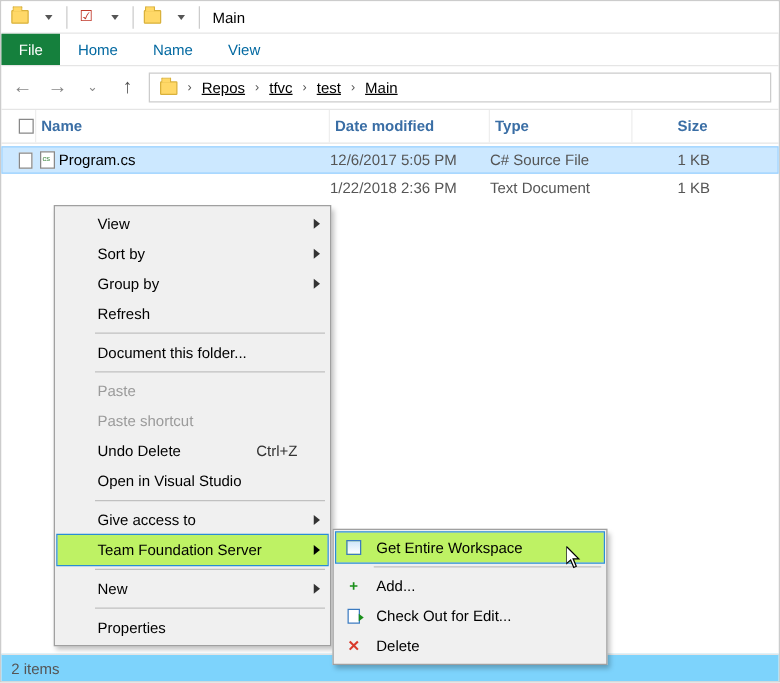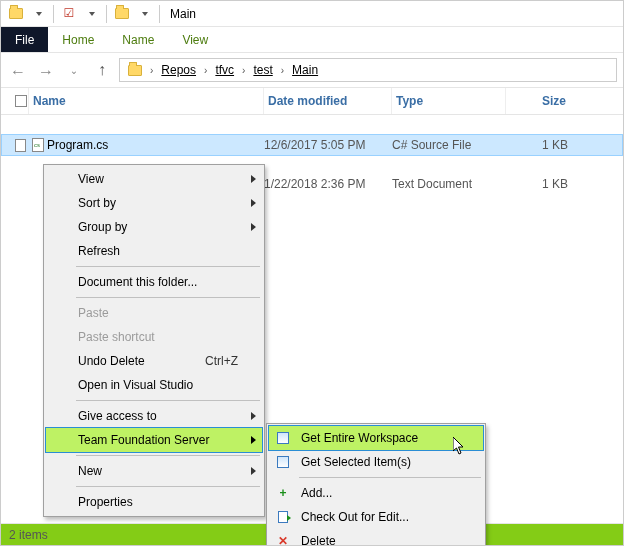--- a/index.html
+++ b/index.html
@@ -32,27 +32,27 @@
   .chev-down { width:0;height:0;border-left:3px solid transparent;border-right:3px solid transparent;border-top:4px solid #555; margin-left:2px;}
   .check-red { color:#c0392b; font-size:12px; position:relative; top:-1px;}
   
   .ribbon {
     height: 25px;
     display: flex;
     align-items: center;
     font-size: 12px;
   }
   .ribbon .file-tab {
-    background: #0f172a;
+    background: #15803d;
     color: #fff;
     padding: 4px 14px;
     height: 25px;
     display:flex; align-items:center;
   }
-  .ribbon .tab { padding: 4px 14px; color:#4d7c0f; }
+  .ribbon .tab { padding: 4px 14px; color:#0369a1; }
   
   .navbar {
     height: 36px;
     border-top: 1px solid #e5e5e5;
     border-bottom: 1px solid #e5e5e5;
     display:flex; align-items:center;
     padding: 0 6px;
     gap: 6px;
   }
   .nav-btn { width:22px; height:22px; display:flex; align-items:center;justify-content:center; color:#888; font-size:16px;}
@@ -83,40 +83,40 @@
   .col-name { width:235px; }
   .col-mod { width:128px; }
   .col-type { width:114px; }
   .col-size { width:70px; text-align:right; padding-right:10px;}
   .colhdr > div { border-right:1px solid #eee; height:100%; display:flex; align-items:center; padding-left:4px;}
   .colhdr > div:last-child { border-right:none; justify-content:flex-end;}
   .cb-empty { width:12px; height:12px; border:1px solid #888;}
   input[type=checkbox]{ appearance:none; width:13px; height:13px; border:1px solid #888; background:#fff; position:relative; }
   
   .rows { padding-top:2px; }
-  .row { height:22px; display:flex; align-items:center; padding-left:10px;margin-top:17px; }
+  .row { height:22px; display:flex; align-items:center; padding-left:10px; }
   .row.selected { background:#cce8ff; border:1px solid #99d1ff; padding-left:9px; padding-right:0; }
   .row .cb { width:18px; display:flex; align-items:center;}
   .row .icon { width:18px; display:flex; align-items:center; justify-content:center;}
   .row .name { width:217px; }
   .row .mod { width:128px; color:#555; }
   .row .type { width:114px; color:#555; }
   .row .size { width:70px; text-align:right; padding-right:8px; color:#555;}
   .file-glyph { width:12px; height:14px; border:1px solid #888; background:#fff; position:relative;}
   .file-glyph.cs::after{content:"cs"; position:absolute; font-size:6px; color:#2e7d32; left:1px; top:3px;}
   
   .statusbar {
     position:absolute;
     left:0; right:0; bottom:0;
     height:22px;
     border-top:1px solid #e5e5e5;
     display:flex; align-items:center;
     padding-left:8px;
     color:#555;
-    background:#84cc16;
+    background:#7dd3fc;
   }
   
   .menu {
     position:absolute;
     background:#f0f0f0;
     border:1px solid #a0a0a0;
     box-shadow:2px 3px 4px rgba(0,0,0,.25);
     padding:2px;
     font-size:12px;
   }
@@ -305,26 +305,20 @@
 </div>
 
 <div class="menu" id="menu2">
   <div class="gutter"></div>
   <div class="menu-row highlight">
     <span class="menu2-icon">
         <span class="wks-glyph"></span>
       </span>
     <span>Get Entire Workspace</span>
   </div>
-  <div class="menu-row">
-    <span class="menu2-icon">
-        <span class="wks-glyph"></span>
-      </span>
-    <span>Get Selected Item(s)</span>
-  </div>
   <div class="menu-sep"></div>
   <div class="menu-row">
     <span class="menu2-icon">
         <span class="plus-glyph">+</span>
       </span>
     <span>Add...</span>
   </div>
   <div class="menu-row">
     <span class="menu2-icon">
         <span class="out-glyph"></span>

